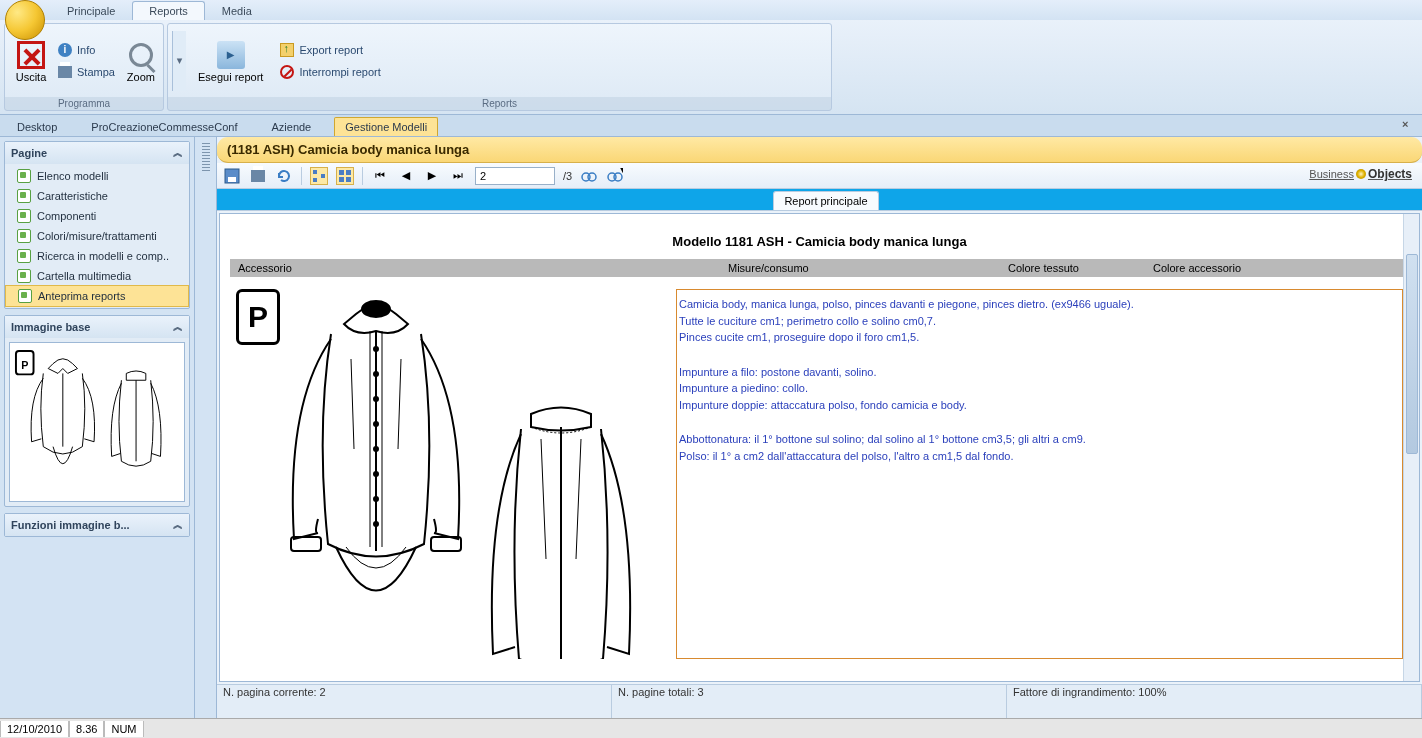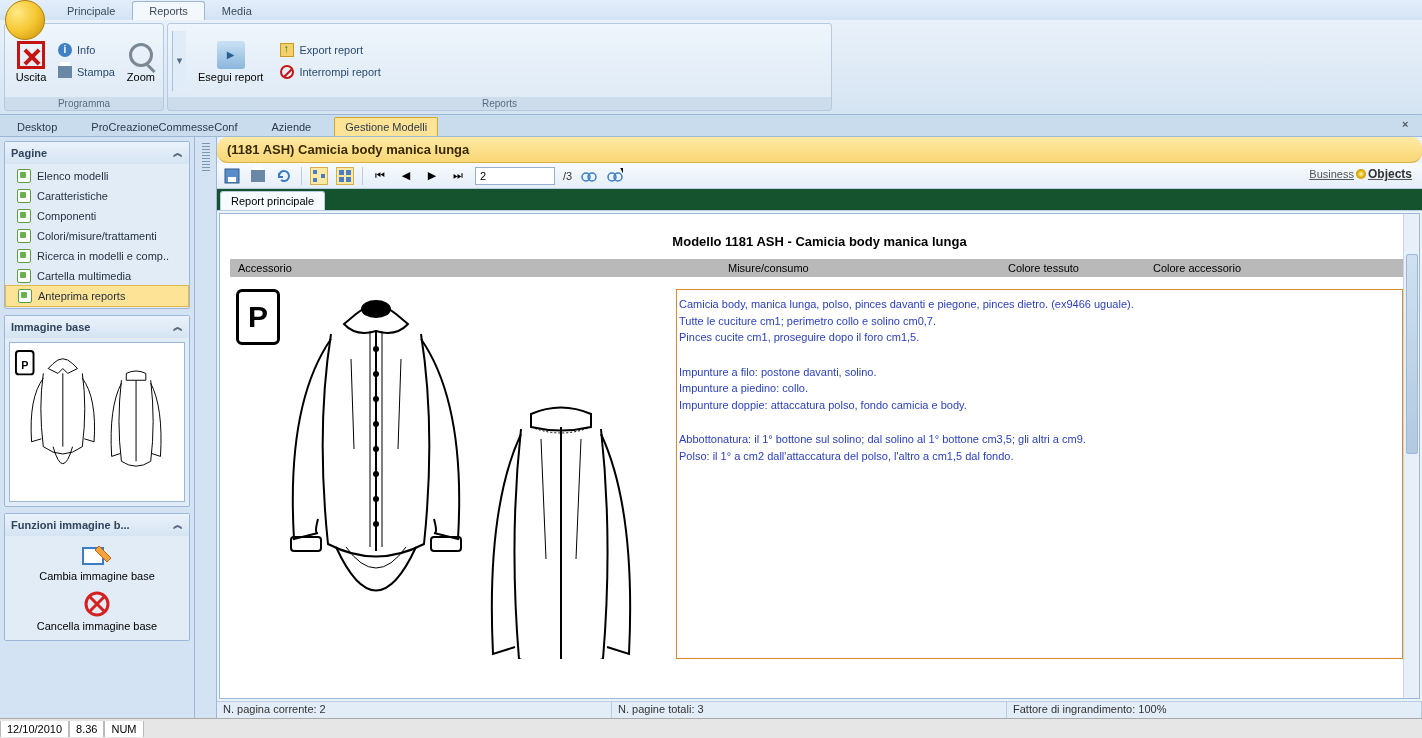--- a/index.html
+++ b/index.html
@@ -53,37 +53,37 @@
 .doc-title { background: linear-gradient(#ffe9a4, #fad776); border-bottom: 1px solid #d7b04a; padding: 5px 10px; font-weight: bold; color: #3a2a00; font-size: 13px; border-radius: 11px; }
 .toolbar { height: 26px; background: linear-gradient(#f8fbfe, #e5eef8); border-bottom: 1px solid #b9cce0; display: flex; align-items: center; padding: 0 6px; gap: 8px; position:relative;}
 .toolbar .tico { width: 18px; height: 18px; display:flex; align-items:center; justify-content:center; cursor:pointer; }
 .toolbar .sep { width:1px; height:18px; background:#b9cce0;}
 .toolbar .pginput { width: 80px; height: 18px; border: 1px solid #98b0c9; padding: 0 4px; background:#fff; }
 .toolbar .pgtotal { color:#333; }
 .bo-logo { position:absolute; right:10px; top:4px; color:#555; display:flex; align-items:center; gap:2px;text-decoration:underline;}
 .bo-logo b { color:#333; font-size:12px;}
 .bo-logo .dot { width:10px;height:10px;border-radius:50%;background:radial-gradient(#fff3c0,#deb100,#a67b00);}
 
-.subtabs { height: 22px; background: #14532d; border-bottom: 1px solid #b9cce0; display:flex; align-items:flex-end; padding-left:3px;}
+.subtabs { height: 22px; background: #0ea5e9; border-bottom: 1px solid #b9cce0; display:flex; align-items:flex-end; padding-left:13px;justify-content:center;}
 .subtab { padding: 3px 10px; border:1px solid #b9cce0; border-bottom: none; background:#f8fbfe; border-radius: 3px 3px 0 0; cursor:pointer;}
 
 .report-area { flex:1; background:#fff; border:1px solid #9db8d6; margin:2px; overflow:auto; position:relative;}
 .report-page { margin: 0; padding: 20px 10px 10px 10px; }
 .report-header { text-align:center; font-weight:bold; font-size:13px; margin-bottom:10px;}
 .report-cols { background:#b9b9b9; display:flex; padding:3px 8px; color:#000;}
 .report-cols span:nth-child(1){flex:0 0 490px;}
 .report-cols span:nth-child(2){flex:0 0 280px;}
 .report-cols span:nth-child(3){flex:0 0 145px;}
 .report-cols span:nth-child(4){flex:1;}
 .report-body { display:flex; gap:20px; margin-top:12px; padding: 0 6px;}
 .sketch { flex:0 0 420px; height:370px; position:relative;}
 .desc-box { flex:1; border:1px solid #d88a2f; background:#fff; padding:6px 2px; color:#2a3fbb; line-height:1.5; font-size:12px; height:370px;}
 .p-badge { position:absolute; top:0; left:0; width:44px; height:56px; border:3px solid #000; border-radius:6px; display:flex; align-items:center; justify-content:center; font-weight:bold; font-size:30px; background:#fff;}
 
-.status-row { height:17px; background:#e3edf7; border-top:1px solid #b9cce0; display:flex; font-size:11px; color:#333;}
+.status-row { height:34px; background:#e3edf7; border-top:1px solid #b9cce0; display:flex; font-size:11px; color:#333;}
 .status-row > div { border-right:1px solid #b9cce0; padding:1px 6px;}
 .status-row > div:nth-child(1){flex:0 0 395px;}
 .status-row > div:nth-child(2){flex:0 0 395px;}
 .status-row > div:nth-child(3){flex:1;}
 
 .bottom-status { height:20px; background:#e6e6e6; border-top:1px solid #aaa; display:flex; align-items:center; font-size:11px;}
 .bottom-status span { padding:2px 6px; border:1px solid #bbb; border-top:none; border-bottom:none; background:#fff;}
 
 
 .x-red { width:28px;height:28px;border:3px solid #c41512;position:relative;}
@@ -251,37 +251,20 @@
             <line x1="30" y1="12" x2="30" y2="95"></line>
           </g>
         </svg>
       </div>
     </div>
 
     <div class="panel">
       <div class="panel-header">
         <span>Funzioni immagine b...</span>
         <span class="chev">︽</span>
-      </div>
-      <div class="panel-body" style="display:flex;flex-direction:column;align-items:center;padding:4px;">
-        <div class="fn-btn">
-          <svg width="32" height="24">
-              <rect x="2" y="4" width="20" height="16" fill="#fff" stroke="#3a7dc4" stroke-width="2"></rect>
-              <path d="M18 2 L30 14 L26 18 L14 6 Z" fill="#f2a33a" stroke="#c4621a"></path>
-            </svg>
-          <span>Cambia immagine base</span>
-        </div>
-        <div class="fn-btn">
-          <svg width="28" height="28">
-              <circle cx="14" cy="14" r="11" fill="none" stroke="#d42020" stroke-width="3"></circle>
-              <line x1="7" y1="7" x2="21" y2="21" stroke="#d42020" stroke-width="3"></line>
-              <line x1="21" y1="7" x2="7" y2="21" stroke="#d42020" stroke-width="3"></line>
-            </svg>
-          <span>Cancella immagine base</span>
-        </div>
       </div>
     </div>
   </div>
 
   <div class="splitter">
       <div class="grip"></div>
     </div>
 
   <div class="content">
     <div class="doc-title">(1181 ASH) Camicia body manica lunga</div>

